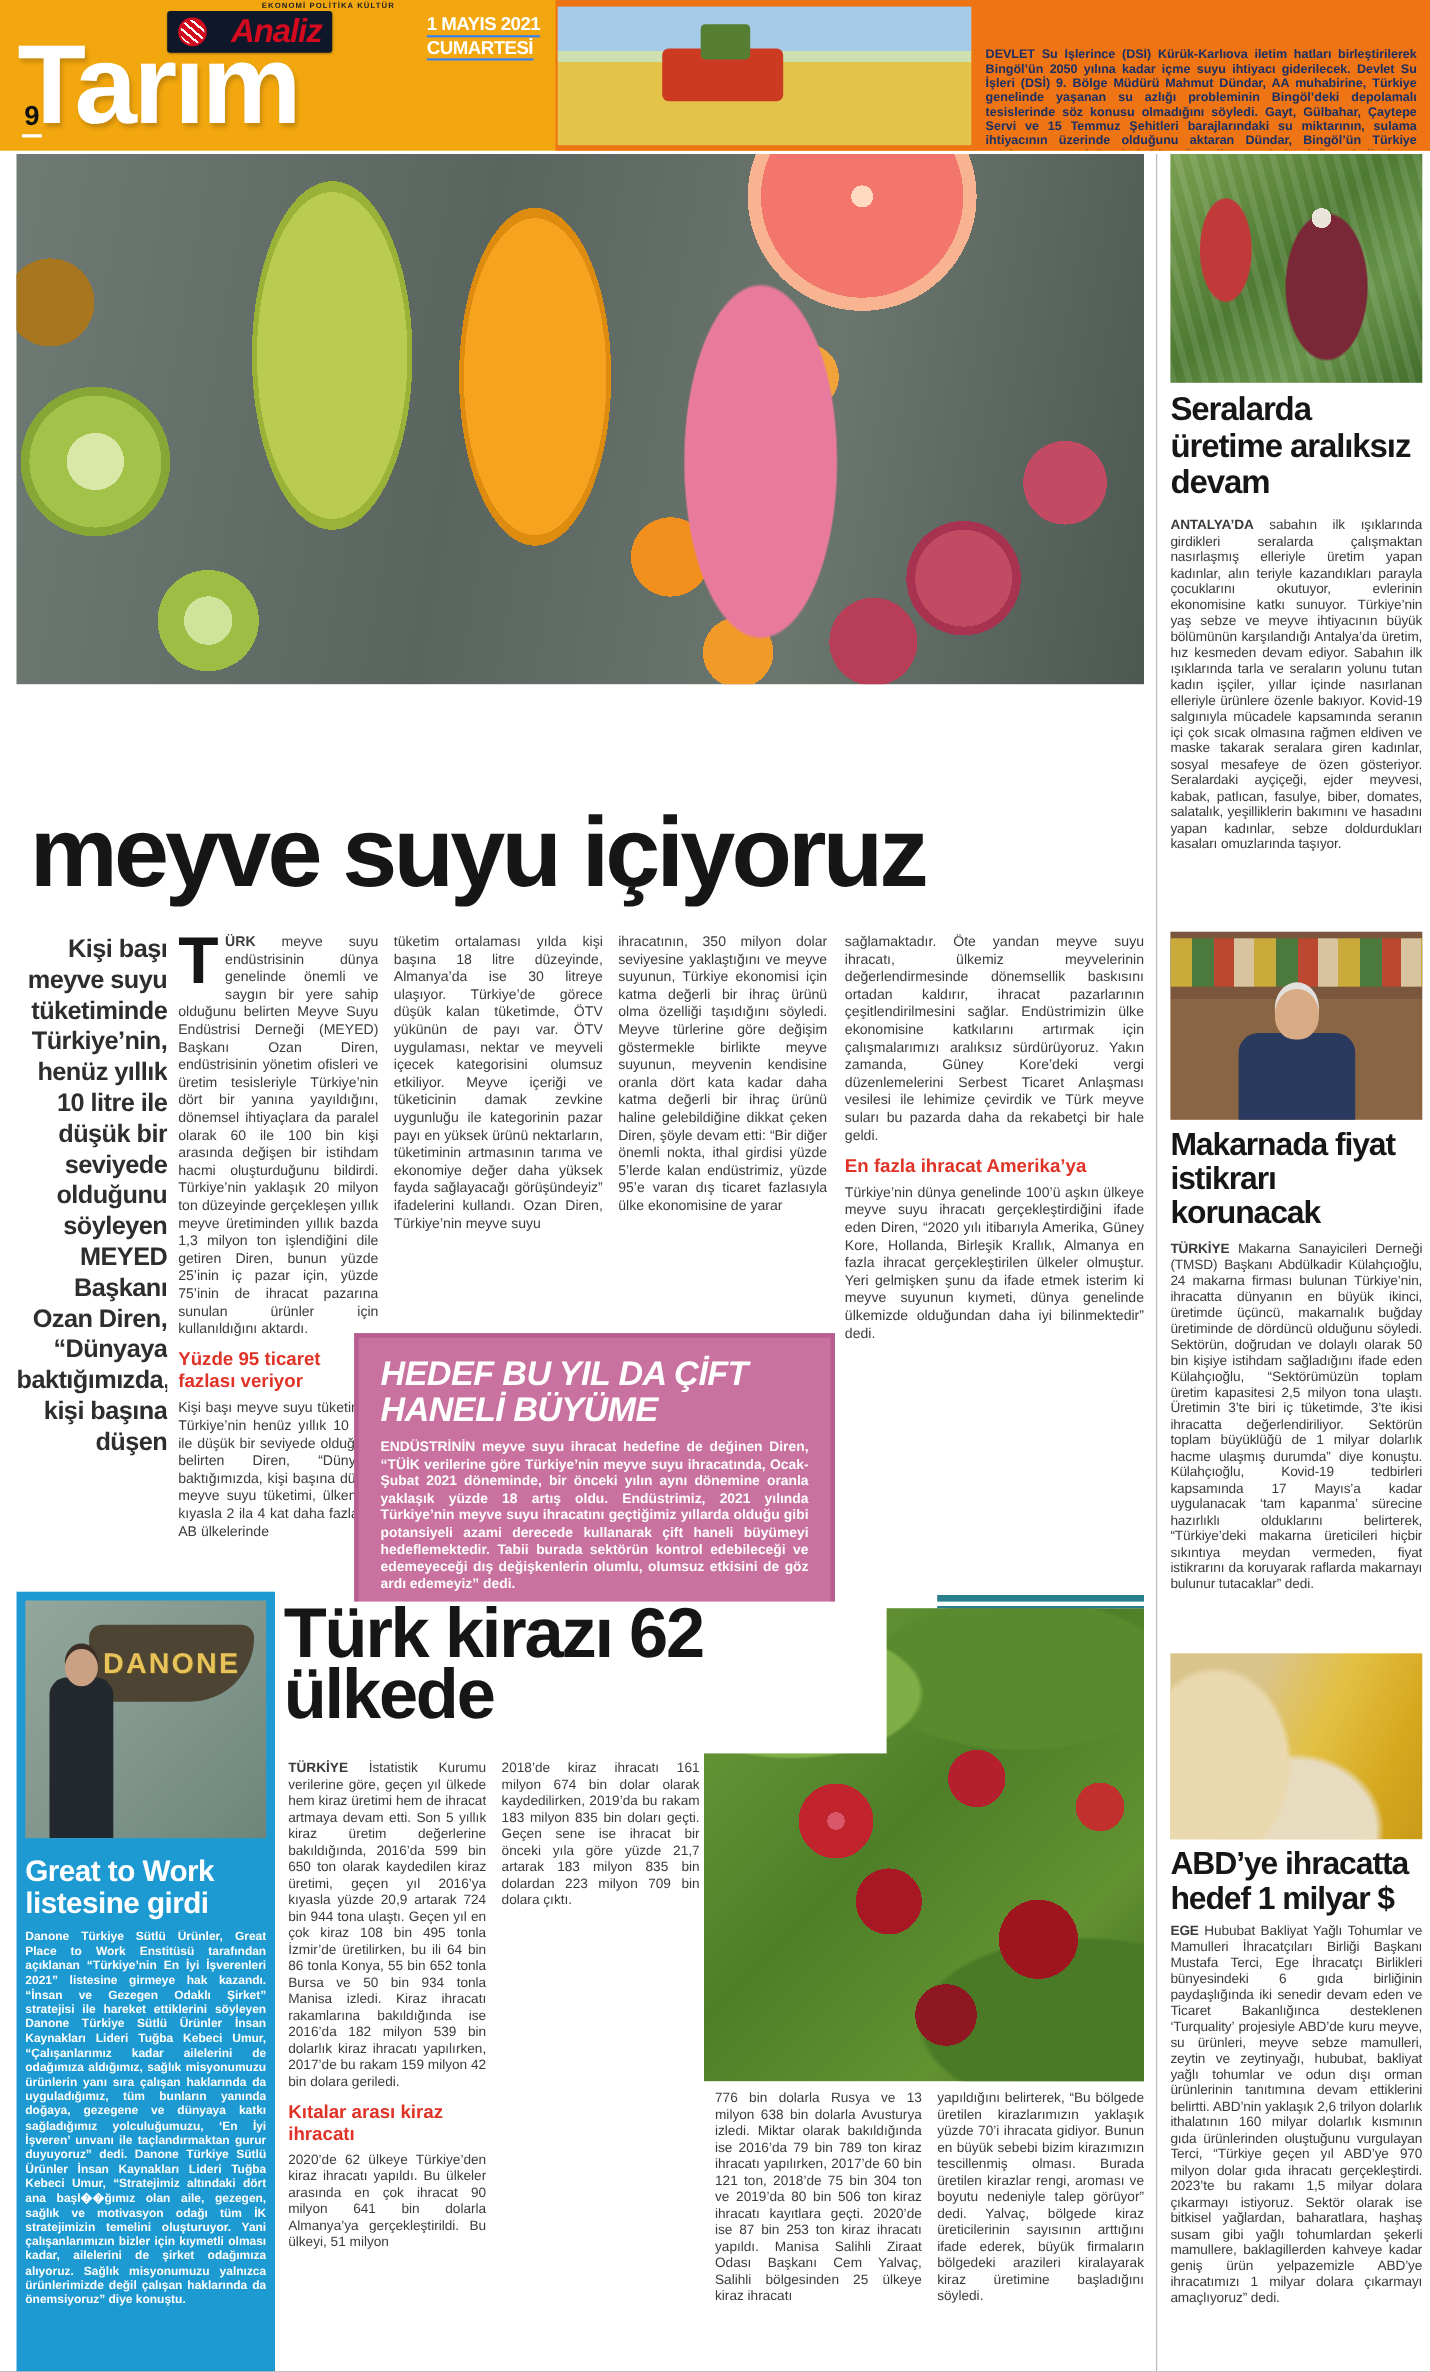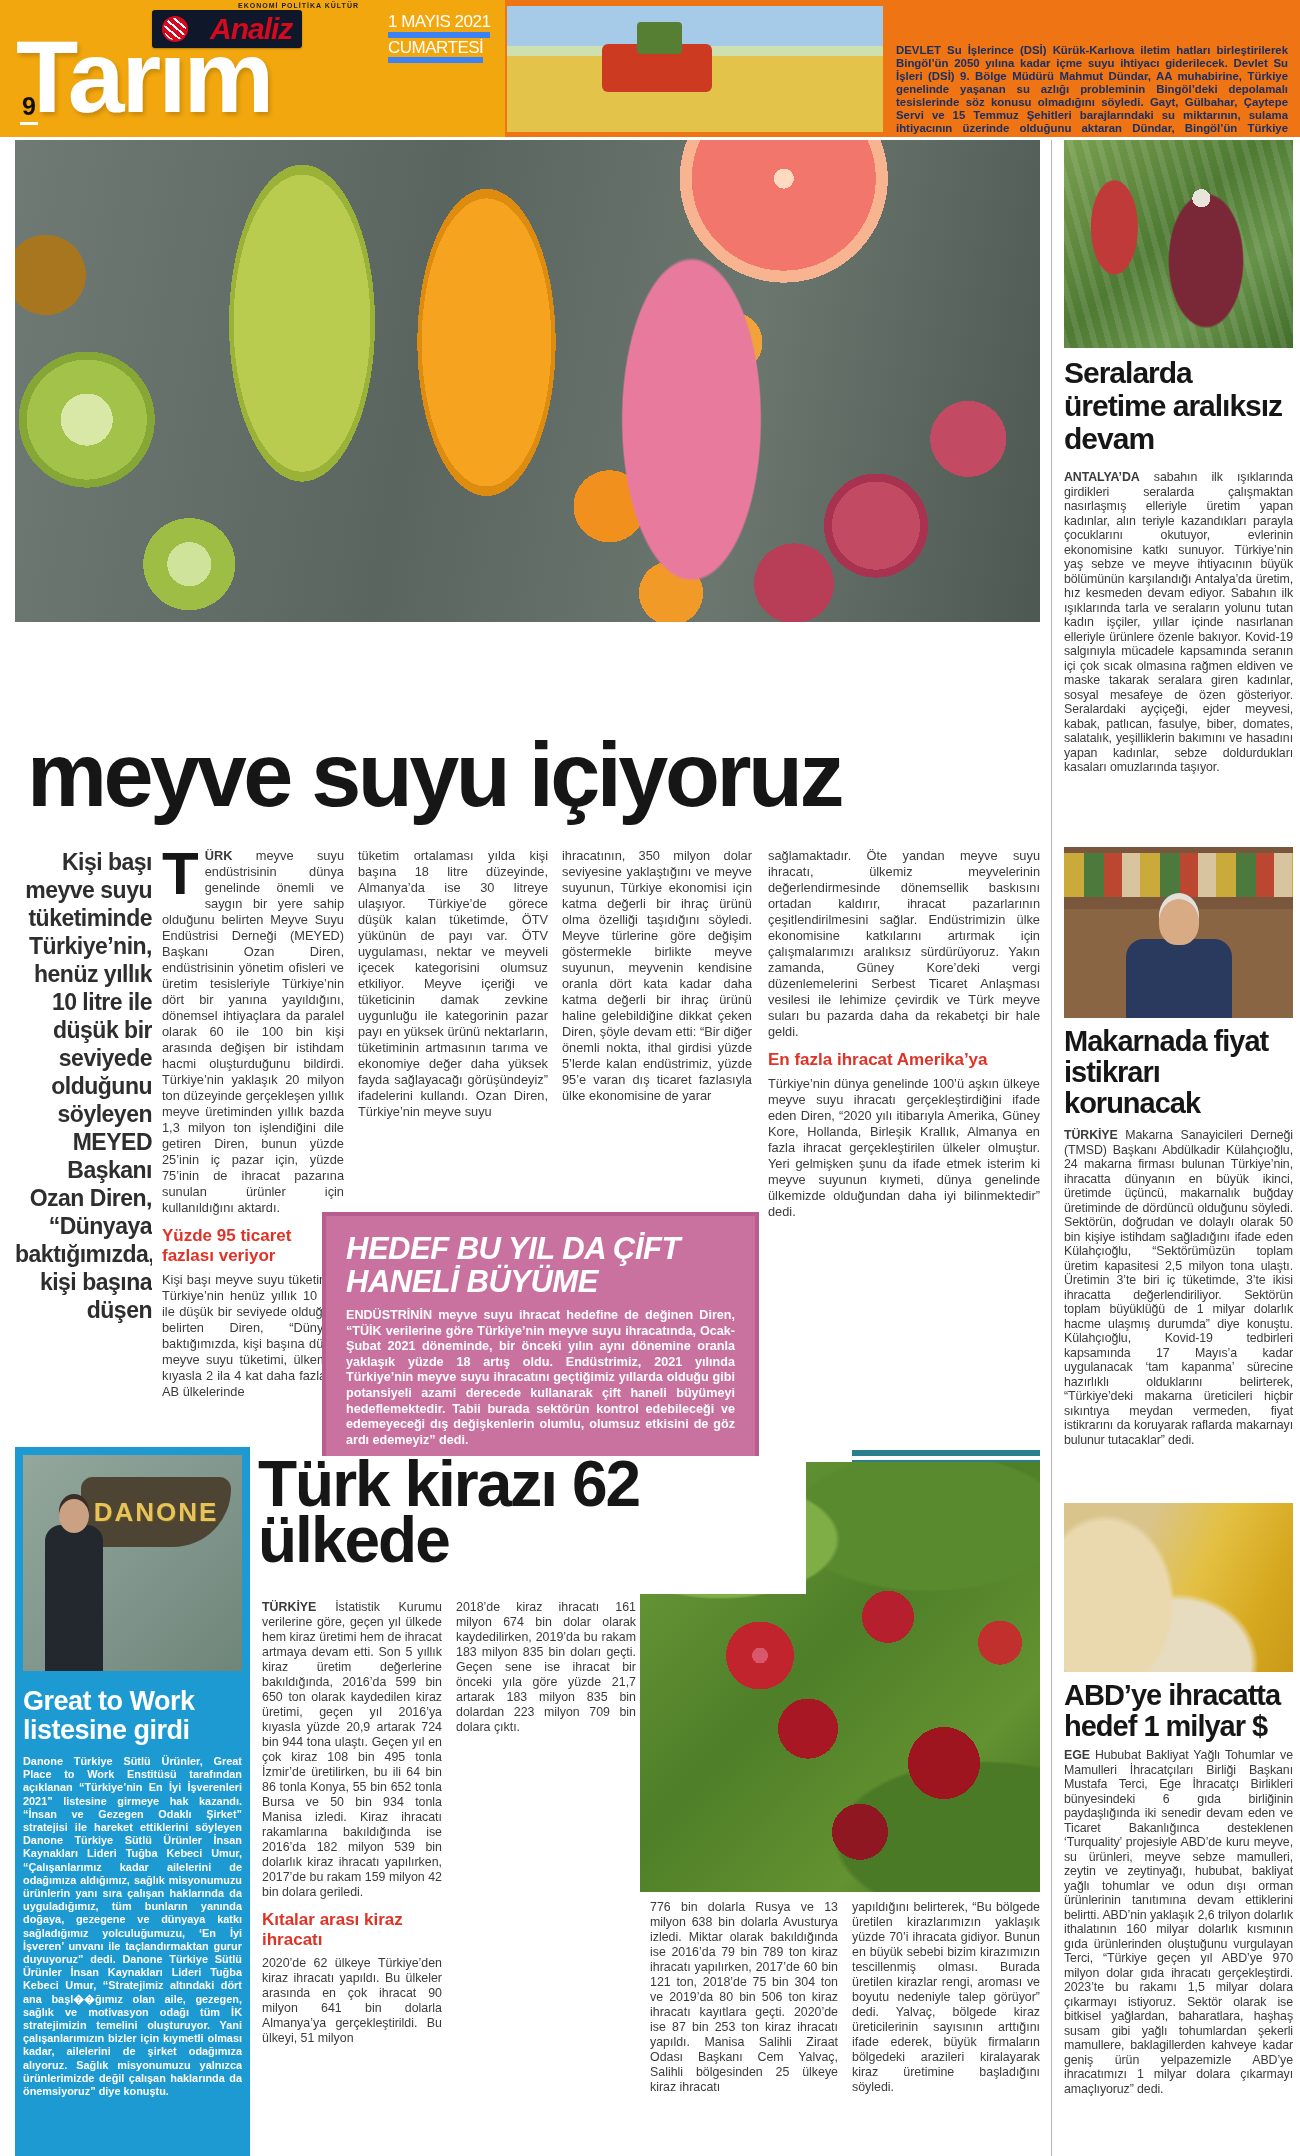--- a/index.html
+++ b/index.html
@@ -12,22 +12,22 @@
   .mast{background:#f2a70e}
   .section-title{color:#fff;font-weight:800;font-size:102px;line-height:1;letter-spacing:-3px;
                  text-shadow:2px 3px 4px rgba(0,0,0,.18)}
   .logo-box{background:#0f172a;border-radius:3px;display:flex;align-items:center;gap:22px;padding:2px 10px;
             box-shadow:0 1px 2px rgba(0,0,0,.25)}
   .logo-globe{width:26px;height:26px;border-radius:50%;
               background:repeating-linear-gradient(40deg,#d40a1e 0 4px,#ffffff 4px 6px);
               border:2px solid #d40a1e}
   .logo-word{color:#d40a1e;font-weight:800;font-style:italic;font-size:30px;letter-spacing:-1px}
   .kicker{font-size:7px;font-weight:700;color:#222;letter-spacing:1px}
-  .date-line{display:inline-block;color:#fff;font-weight:400;font-size:17px;line-height:1.15;
-             border-bottom:6px solid #3b82f6;letter-spacing:-.5px}
+  .date-line{display:inline-block;color:#fff;font-weight:700;font-size:17px;line-height:1.15;
+             border-bottom:2px solid #3b82f6;letter-spacing:-.5px}
   .pageno{font-size:25px;font-weight:800;color:#101010;border-bottom:3px solid #fff;padding:0 2px 1px}
   
   .water{background:#ee7414}
   .water-h{color:#fff;font-weight:800;font-size:30px;letter-spacing:-1px;line-height:1}
   .water-b{color:#1c2f63;font-weight:700;font-size:11.4px;line-height:13px;text-align:justify}
   .water-b .lead{color:#1c2f63}
   
   .lead{font-weight:800}
   .headline-xl{color:#161616;font-weight:800;font-size:90px;line-height:97px;letter-spacing:-3.5px}
   .headline-md{color:#161616;font-weight:800;letter-spacing:-1px}

